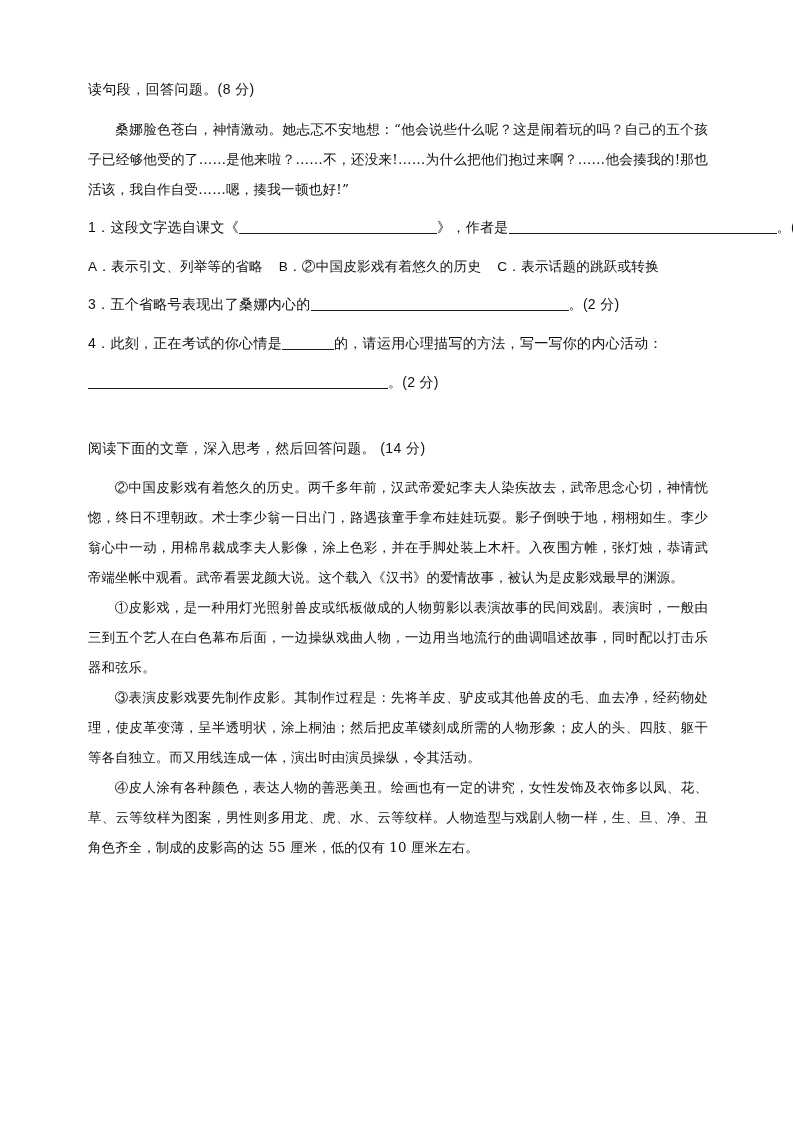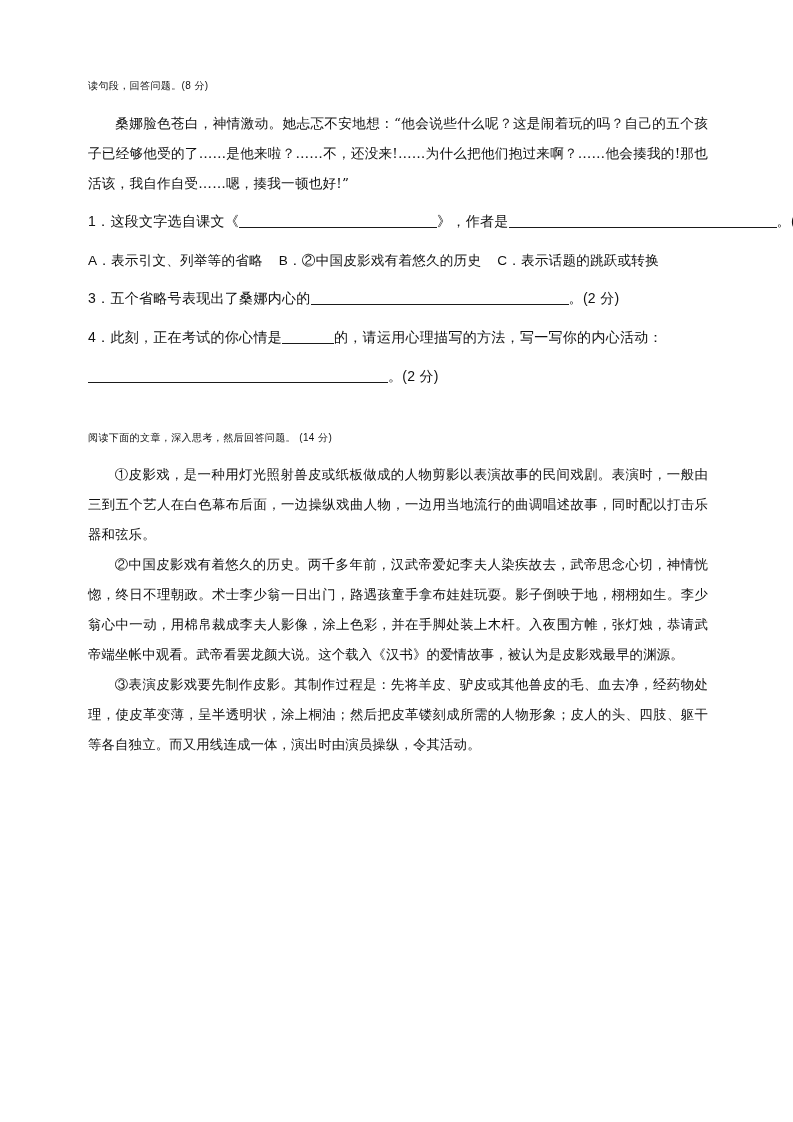--- a/index.html
+++ b/index.html
@@ -26,21 +26,21 @@
   .content {
     position: absolute;
     left: 88px;
     top: 78px;
     width: 620px;
   }
 
   
   .sec-head {
     font-family: "Liberation Sans", sans-serif;
-    font-size: 10px;
+    font-size: 14px;
     letter-spacing: 0.4px;
     margin: 0 0 14px 0;
     line-height: 1.6;
   }
   .passage {
     font-family: "DejaVu Serif", "Liberation Serif", serif;
     font-size: 13.6px;
     line-height: 30px;
     text-align: justify;
     text-justify: inter-character;
@@ -126,19 +126,20 @@
 
       <p class="q-line">
         <span class="blank" style="width:300px"></span><span>。(2 分)</span>
       </p>
     </div>
 
     <div class="sec2">
       <p class="sec-head">阅读下面的文章，深入思考，然后回答问题。 (14 分)</p>
 
 
+      <p class="art-p">②中国皮影戏有着悠久的历史。两千多年前，汉武帝爱妃李夫人染疾故去，武帝思念心切，神情恍惚，终日不理朝政。术士李少翁一日出门，路遇孩童手拿布娃娃玩耍。影子倒映于地，栩栩如生。李少翁心中一动，用棉帛裁成李夫人影像，涂上色彩，并在手脚处装上木杆。入夜围方帷，张灯烛，恭请武帝端坐帐中观看。武帝看罢龙颜大说。这个载入《汉书》的爱情故事，被认为是皮影戏最早的渊源。</p>
       <p class="art-p">①皮影戏，是一种用灯光照射兽皮或纸板做成的人物剪影以表演故事的民间戏剧。表演时，一般由三到五个艺人在白色幕布后面，一边操纵戏曲人物，一边用当地流行的曲调唱述故事，同时配以打击乐器和弦乐。</p>
-      <p class="art-p">②中国皮影戏有着悠久的历史。两千多年前，汉武帝爱妃李夫人染疾故去，武帝思念心切，神情恍惚，终日不理朝政。术士李少翁一日出门，路遇孩童手拿布娃娃玩耍。影子倒映于地，栩栩如生。李少翁心中一动，用棉帛裁成李夫人影像，涂上色彩，并在手脚处装上木杆。入夜围方帷，张灯烛，恭请武帝端坐帐中观看。武帝看罢龙颜大说。这个载入《汉书》的爱情故事，被认为是皮影戏最早的渊源。</p>
       <p class="art-p">③表演皮影戏要先制作皮影。其制作过程是：先将羊皮、驴皮或其他兽皮的毛、血去净，经药物处理，使皮革变薄，呈半透明状，涂上桐油；然后把皮革镂刻成所需的人物形象；皮人的头、四肢、躯干等各自独立。而又用线连成一体，演出时由演员操纵，令其活动。</p>
+      <p class="art-p">④皮人涂有各种颜色，表达人物的善恶美丑。绘画也有一定的讲究，女性发饰及衣饰多以凤、花、草、云等纹样为图案，男性则多用龙、虎、水、云等纹样。人物造型与戏剧人物一样，生、旦、净、丑角色齐全，制成的皮影高的达 55 厘米，低的仅有 10 厘米左右。</p>
     </div>
 
   </div>
 </div>
 
 </body></html>

